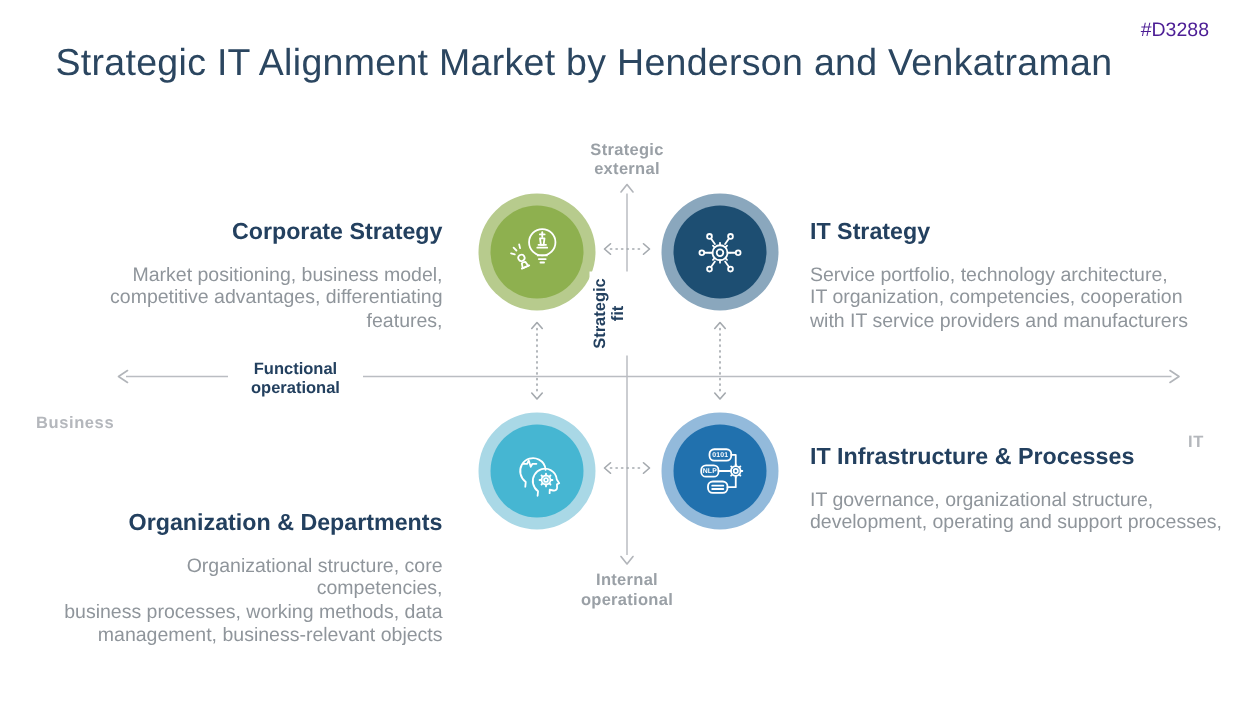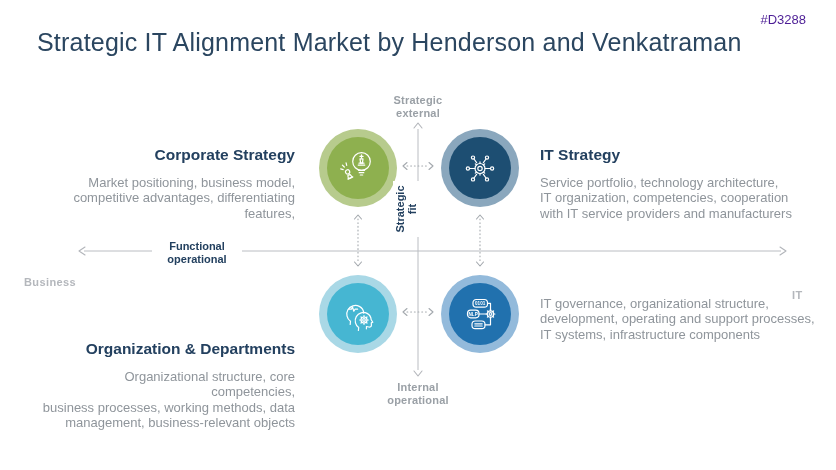--- a/index.html
+++ b/index.html
@@ -242,18 +242,18 @@
   </div>
 
   <div class="qt qt-org qt-right-align">
     <h2>Organization &amp; Departments</h2>
     <div class="line">Organizational structure, core competencies,</div>
     <div class="line">business processes, working methods, data</div>
     <div class="line">management, business-relevant objects</div>
   </div>
 
   <div class="qt qt-infra">
+    <h2>IT Infrastructure &amp; Processes</h2>
     <div class="line">IT governance, organizational structure,</div>
     <div class="line">development, operating and support processes,</div>
-    <div class="line">IT systems, infrastructure components</div>
   </div>
 
 </div>
 
 </body></html>

